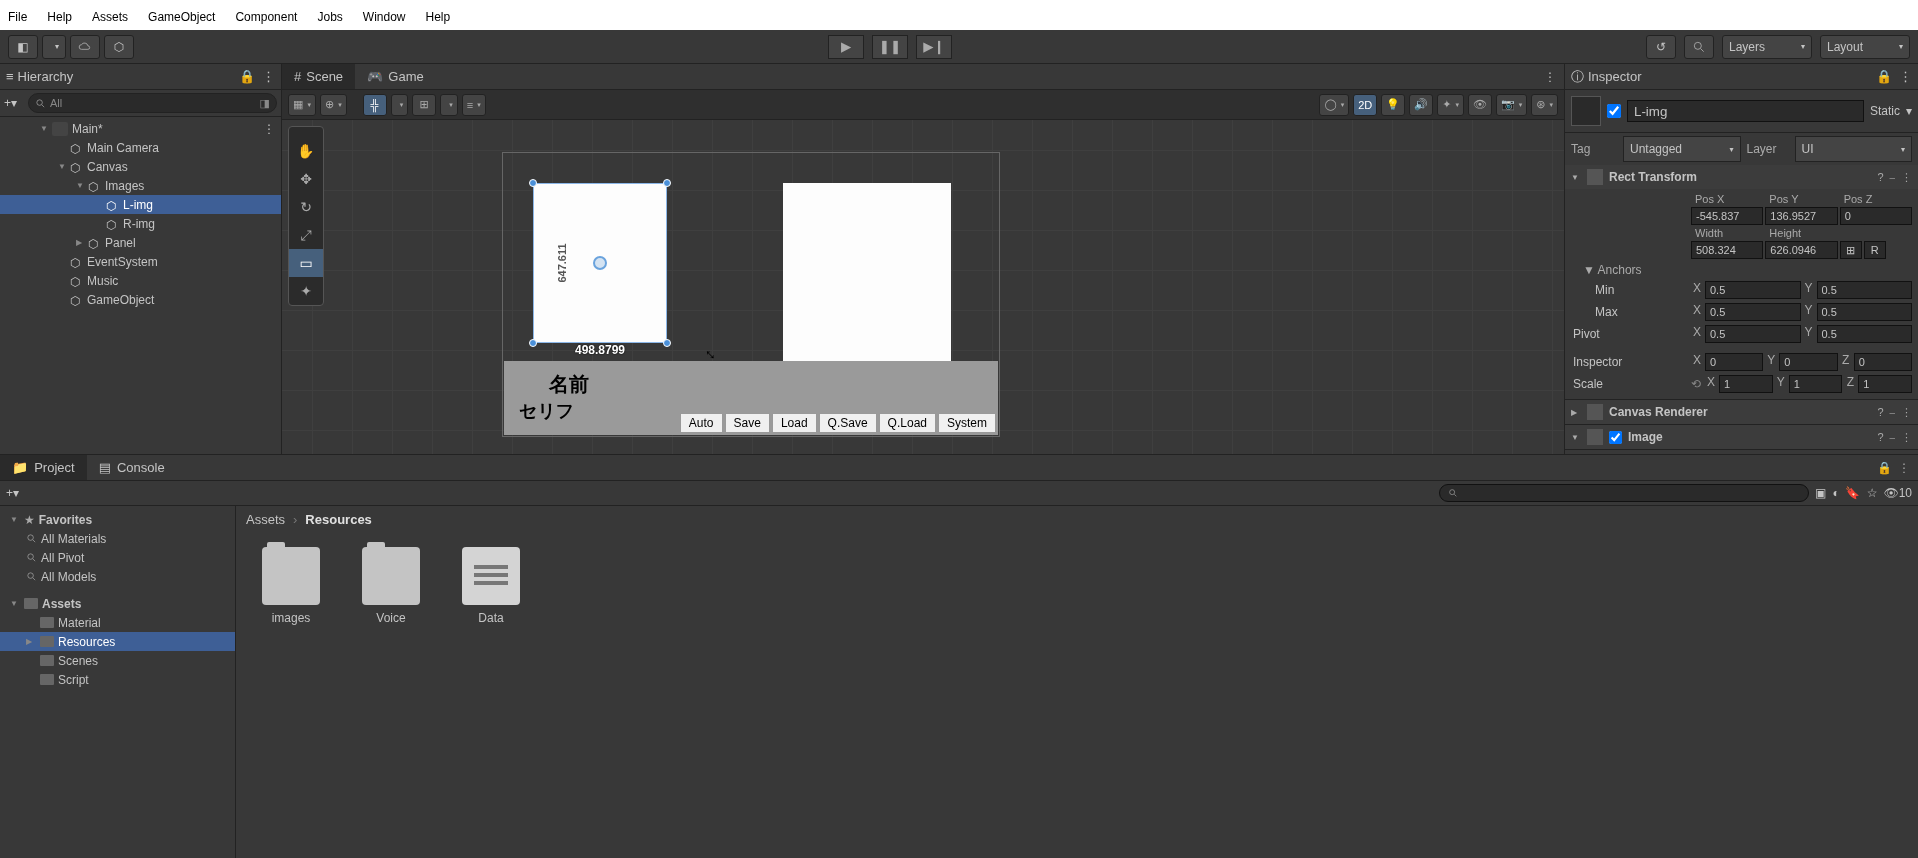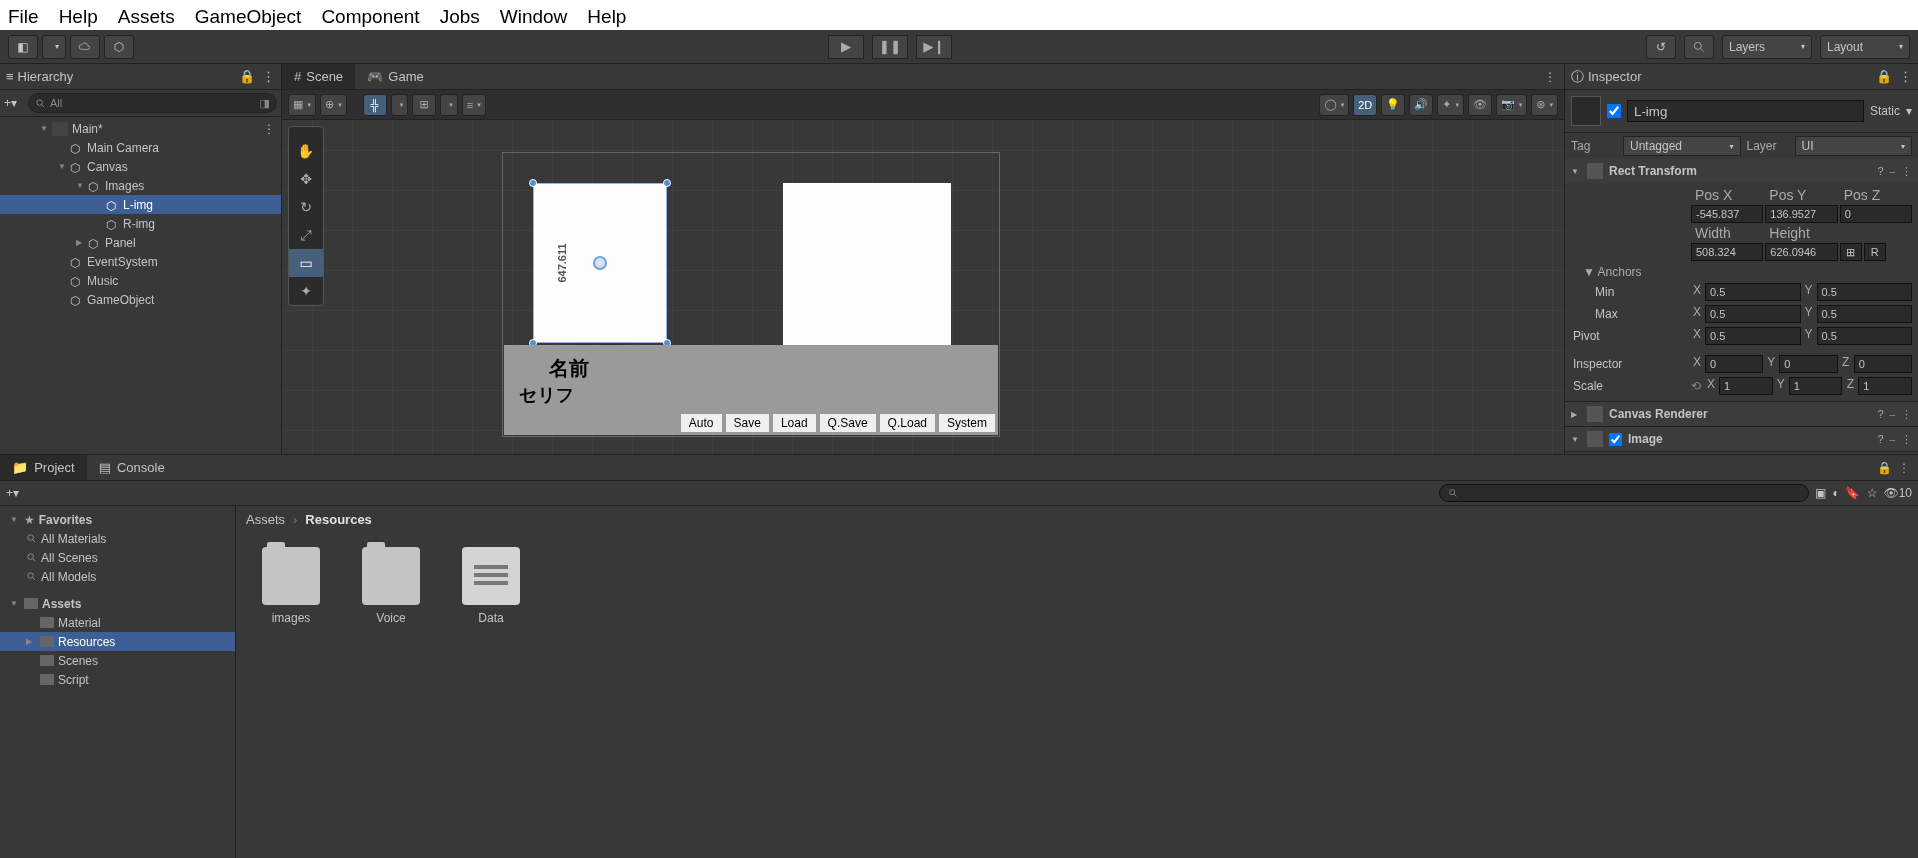--- a/index.html
+++ b/index.html
@@ -2,21 +2,21 @@
 <html><head>
 <meta charset="utf-8">
 <style>
 * { margin: 0; padding: 0; box-sizing: border-box; font-family: Arial, sans-serif; user-select: none; }
 body { background: #383838; color: #c4c4c4; font-size: 12px; width: 1918px; height: 858px; overflow: hidden; }
 
 
 .topbar { height: 4px; background: #fff; }
 
 
-.menubar { background: #fff; height: 26px; display: flex; align-items: center; padding: 0 8px; gap: 20px; color: #000; font-size: 19px; }
+.menubar { background: #fff; height: 26px; display: flex; align-items: center; padding: 0 8px; gap: 20px; color: #000; font-size: 12px; }
 .menubar span { cursor: default; }
 
 
 .toolbar { background: #383838; height: 34px; display: flex; align-items: center; padding: 0 8px; justify-content: space-between; border-bottom: 1px solid #222; }
 .toolbar-left { display: flex; align-items: center; gap: 4px; }
 .toolbar-center { display: flex; align-items: center; gap: 8px; }
 .toolbar-right { display: flex; align-items: center; gap: 8px; }
 .tb-btn { background: #444; border: 1px solid #222; width: 30px; height: 24px; display: flex; align-items: center; justify-content: center; color: #c4c4c4; border-radius: 3px; }
 .tb-dd { background: #444; border: 1px solid #222; min-width: 60px; height: 24px; display: flex; align-items: center; padding: 0 6px; border-radius: 3px; color: #c4c4c4; position: relative; }
 .tb-dd::after { content:"▾"; margin-left:auto; font-size:8px; }
@@ -62,46 +62,46 @@
 .scene-tools-vert .grip div{ width:18px; height:1px; background:#666;}
 .canvas-frame { position:absolute; left:220px; top:32px; width:498px; height:285px; border:1px solid #666; }
 .left-box { position:absolute; left:30px; top:30px; width:134px; height:160px; background:#fdfdfd; border:1px solid #8cb7e8; }
 .left-box .dot{position:absolute;width:8px;height:8px;background:#4a90d9;border-radius:50%;border:1px solid #fff;}
 .left-box .dot.tl{left:-5px;top:-5px;} .left-box .dot.tr{right:-5px;top:-5px;}
 .left-box .dot.bl{left:-5px;bottom:-5px;} .left-box .dot.br{right:-5px;bottom:-5px;}
 .left-box .center-dot { position:absolute; left:50%; top:50%; width:14px; height:14px; border:2px solid #6aa3dd; border-radius:50%; transform:translate(-50%,-50%); background:rgba(120,170,220,.3);}
 .left-box .dim-w{ position:absolute; bottom:-1px; left:50%; transform:translate(-50%,14px); color:#fff; text-shadow:0 0 2px #000; font-size:12px; font-weight:bold;}
 .left-box .dim-h{ position:absolute; left:8px; top:50%; transform: translateY(-50%) rotate(-90deg); color:#555; font-size:11px; font-weight:bold;}
 .right-box { position:absolute; left:280px; top:30px; width:168px; height:250px; background:#fdfdfd; }
-.lower-panel { position:absolute; left:1px; right:1px; bottom:1px; height:90px; background:#9a9a9a; }
+.lower-panel { position:absolute; left:1px; right:1px; bottom:1px; height:74px; background:#9a9a9a; }
 .lower-panel .name { position:absolute; left:45px; top:10px; font-size:20px; font-weight:bold; color:#000;}
 .lower-panel .serif { position:absolute; left:15px; top:38px; font-size:18px; font-weight:bold; color:#000;}
 .lower-panel .btns { position:absolute; right:2px; bottom:2px; display:flex; gap:2px;}
 .lower-panel .btns button{ background:#f0f0f0; border:1px solid #999; font-size:12px; padding:2px 8px; color:#000;}
 .resize-cursor{ position:absolute; left:170px; top:160px; font-size:16px; color:#000; transform:rotate(45deg); }
 
 
 .inspector { width: 354px; background: #383838; border-left: 1px solid #222; display:flex; flex-direction:column; overflow:hidden; }
 .insp-head { display:flex; align-items:center; padding:6px; gap:6px; border-bottom:1px solid #222;}
 .insp-head .cube3d{ width:30px; height:30px; background:#2a2a2a; border:1px solid #555;}
 .insp-head input[type=checkbox]{ width:14px; height:14px;}
 .insp-head .name-field{ flex:1; background:#2a2a2a; border:1px solid #111; height:22px; color:#c4c4c4; padding:0 6px;}
 .insp-row { display:flex; align-items:center; padding:3px 6px; gap:6px;}
 .insp-row label{ width:46px; color:#aaa;}
-.insp-row .dd { flex:1; background:#444; border:1px solid #222; height:20px; display:flex; align-items:center; padding:6px 6px; position:relative;}
+.insp-row .dd { flex:1; background:#444; border:1px solid #222; height:20px; display:flex; align-items:center; padding:12px 6px; position:relative;}
 .insp-row .dd::after{content:"▾"; position:absolute; right:6px; font-size:8px;}
 .component { border-bottom:1px solid #222;}
 .comp-header{ display:flex; align-items:center; padding:4px 6px; gap:6px; background:#3c3c3c;}
 .comp-header .arrow { font-size:8px; color:#aaa; width:10px;}
 .comp-header .ico { width:16px; height:16px; background:#555;}
 .comp-header .name{ flex:1; font-weight:bold; font-size:12px;}
 .comp-header .r-icons{ display:flex; gap:6px; color:#aaa; font-size:11px;}
 .comp-body { padding:4px 6px; }
 .prop-grid { display:grid; grid-template-columns: 1fr 1fr 1fr; gap:2px; margin-left:120px; margin-bottom:2px;}
-.prop-grid .hdr{ color:#aaa; text-align:left; font-size:14px; padding:0 4px;}
+.prop-grid .hdr{ color:#aaa; text-align:left; font-size:11px; padding:0 4px;}
 .field-row { display:flex; align-items:center; padding:2px 0; }
 .field-row .lbl { width:120px; color:#c4c4c4; padding-left:2px;}
 .field-row .xy{ display:flex; gap:2px; flex:1;}
 .num-field { flex:1; background:#2a2a2a; border:1px solid #111; height:18px; color:#c4c4c4; padding:0 4px; font-size:11px; display:flex; align-items:center;}
 .axis { color:#aaa; width:12px; text-align:center;}
 .sub-label{ color:#aaa; padding:2px 0 2px 12px;}
 
 
 .bottom { display:flex; height: 404px; }
 .project { flex:1; background:#383838; border-top:1px solid #222; display:flex; flex-direction:column;}
@@ -507,21 +507,21 @@
               <circle cx="10" cy="10" r="6"></circle>
               <line x1="15" y1="15" x2="20" y2="20"></line>
             </svg>
             <span>All Materials</span>
           </div>
         <div class="f-row indent">
             <svg class="icon" style="width:11px;height:11px" viewBox="0 0 24 24">
               <circle cx="10" cy="10" r="6"></circle>
               <line x1="15" y1="15" x2="20" y2="20"></line>
             </svg>
-            <span>All Scenes</span>
+            <span>All Pivot</span>
           </div>
         <div class="f-row indent">
             <svg class="icon" style="width:11px;height:11px" viewBox="0 0 24 24">
               <circle cx="10" cy="10" r="6"></circle>
               <line x1="15" y1="15" x2="20" y2="20"></line>
             </svg>
             <span>All Models</span>
           </div>
         <div style="height:8px"></div>
         <div class="f-row">

